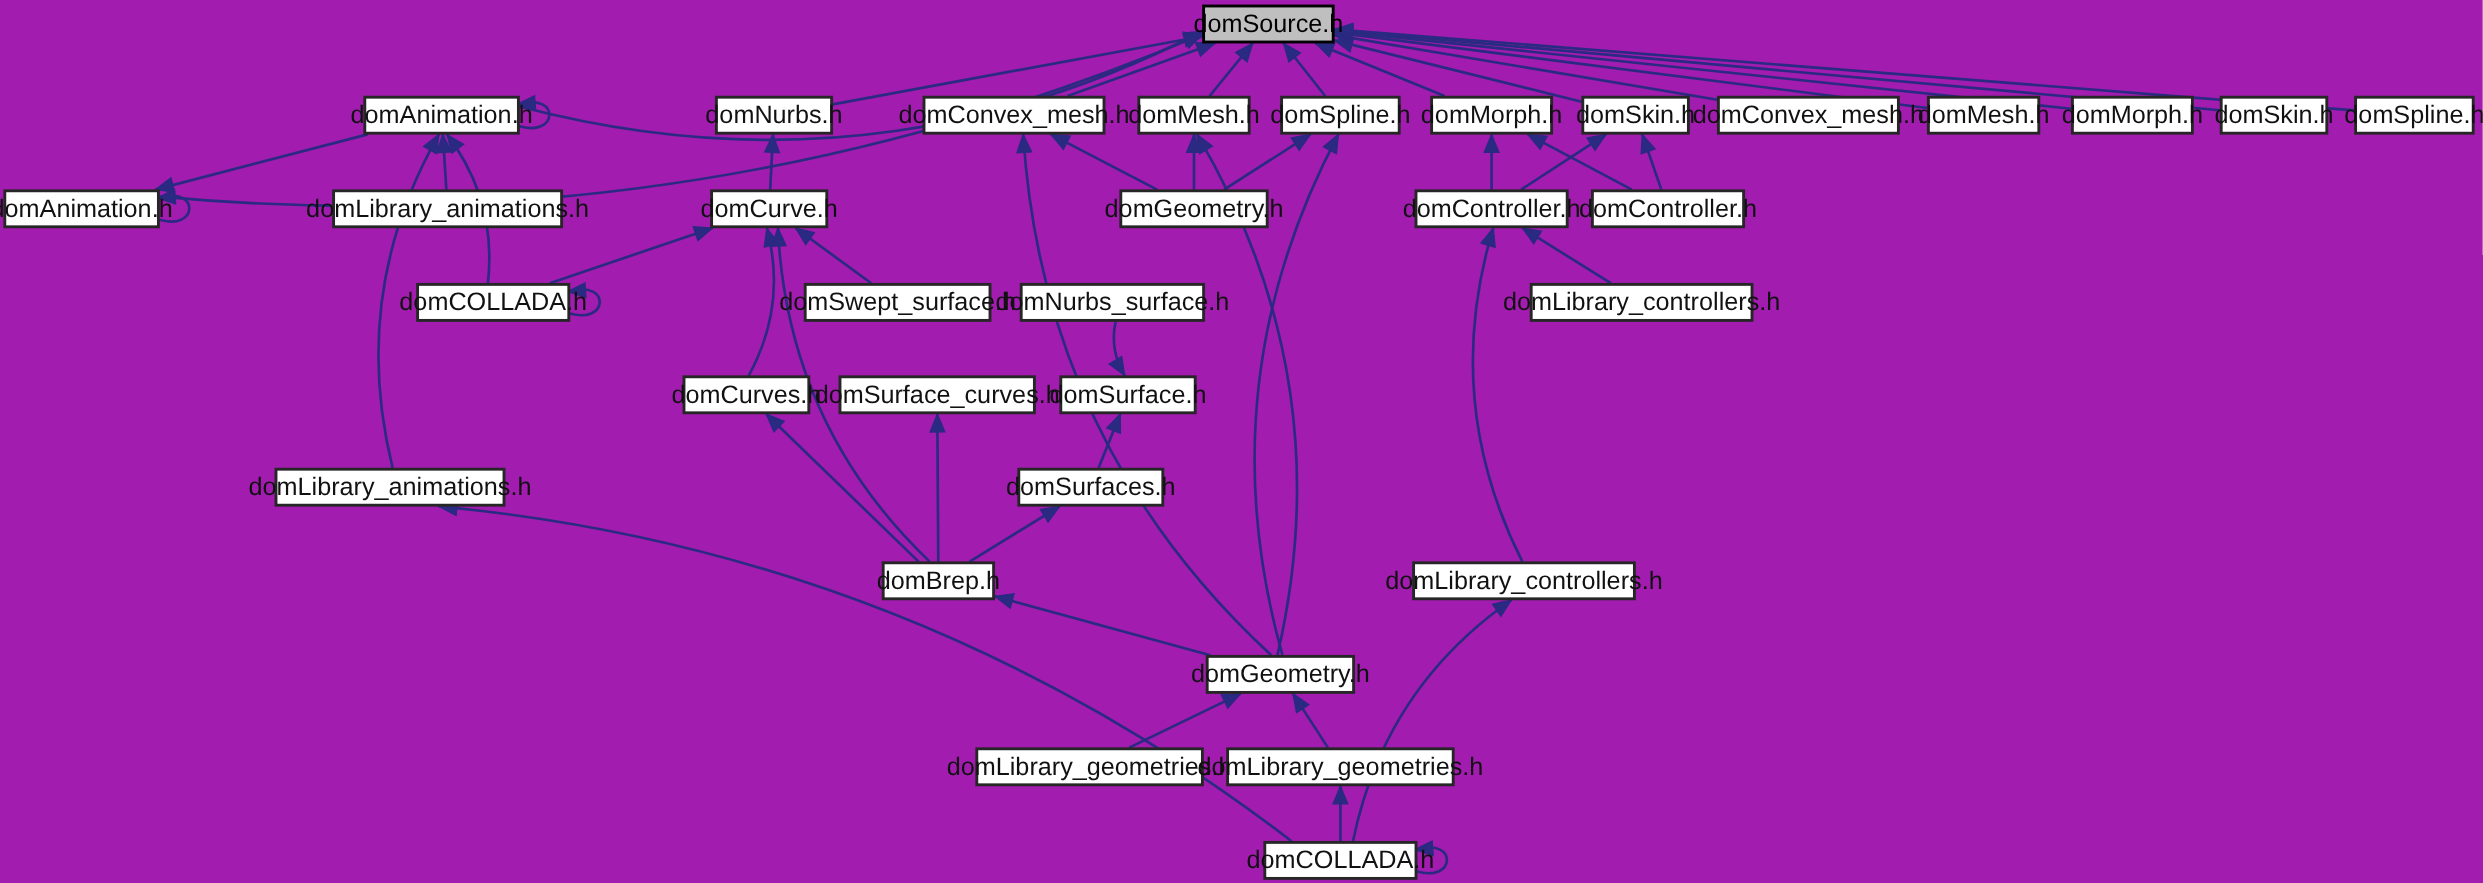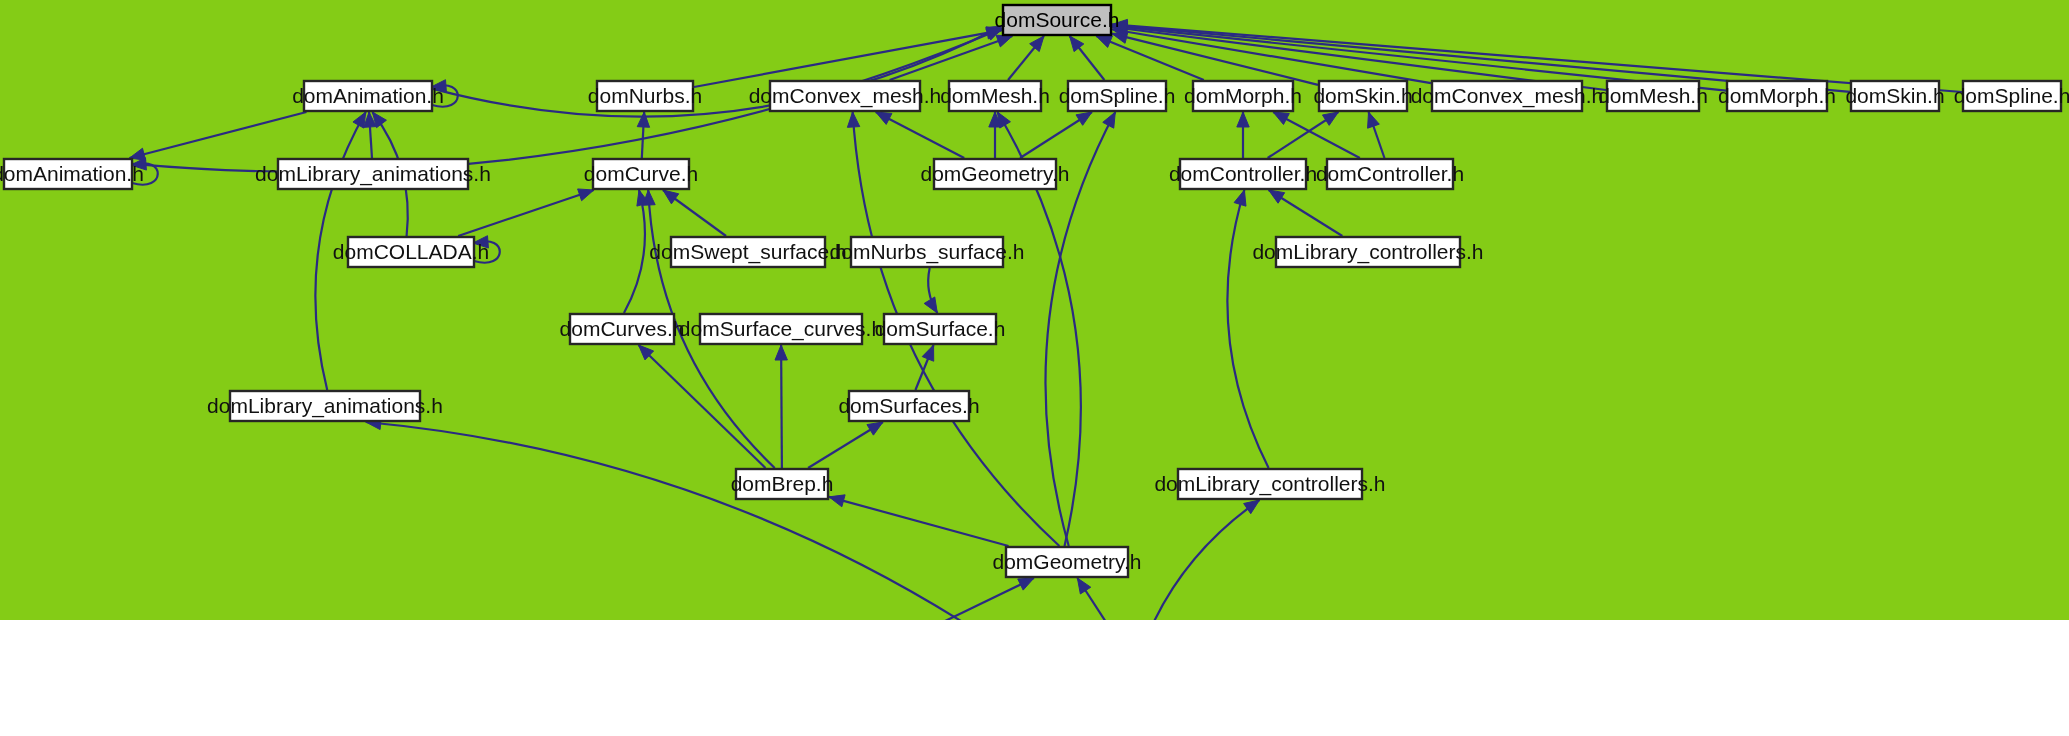--- a/index.html
+++ b/index.html
@@ -3,22 +3,22 @@
 <meta charset="utf-8">
 <style>
   html, body {
     margin: 0;
     padding: 0;
     background: #ffffff;
   }
   #graph-root {
     position: relative;
     width: 2069px;
-    height: 620px;
-    background: #84cc16;
+    height: 736px;
+    background: #a21caf;
     font-family: "Liberation Sans", sans-serif;
     overflow: hidden;
   }
   svg#graph-svg {
     position: absolute;
     left: 0;
     top: 0;
     width: 2069px;
     height: 736px;
     display: block;

